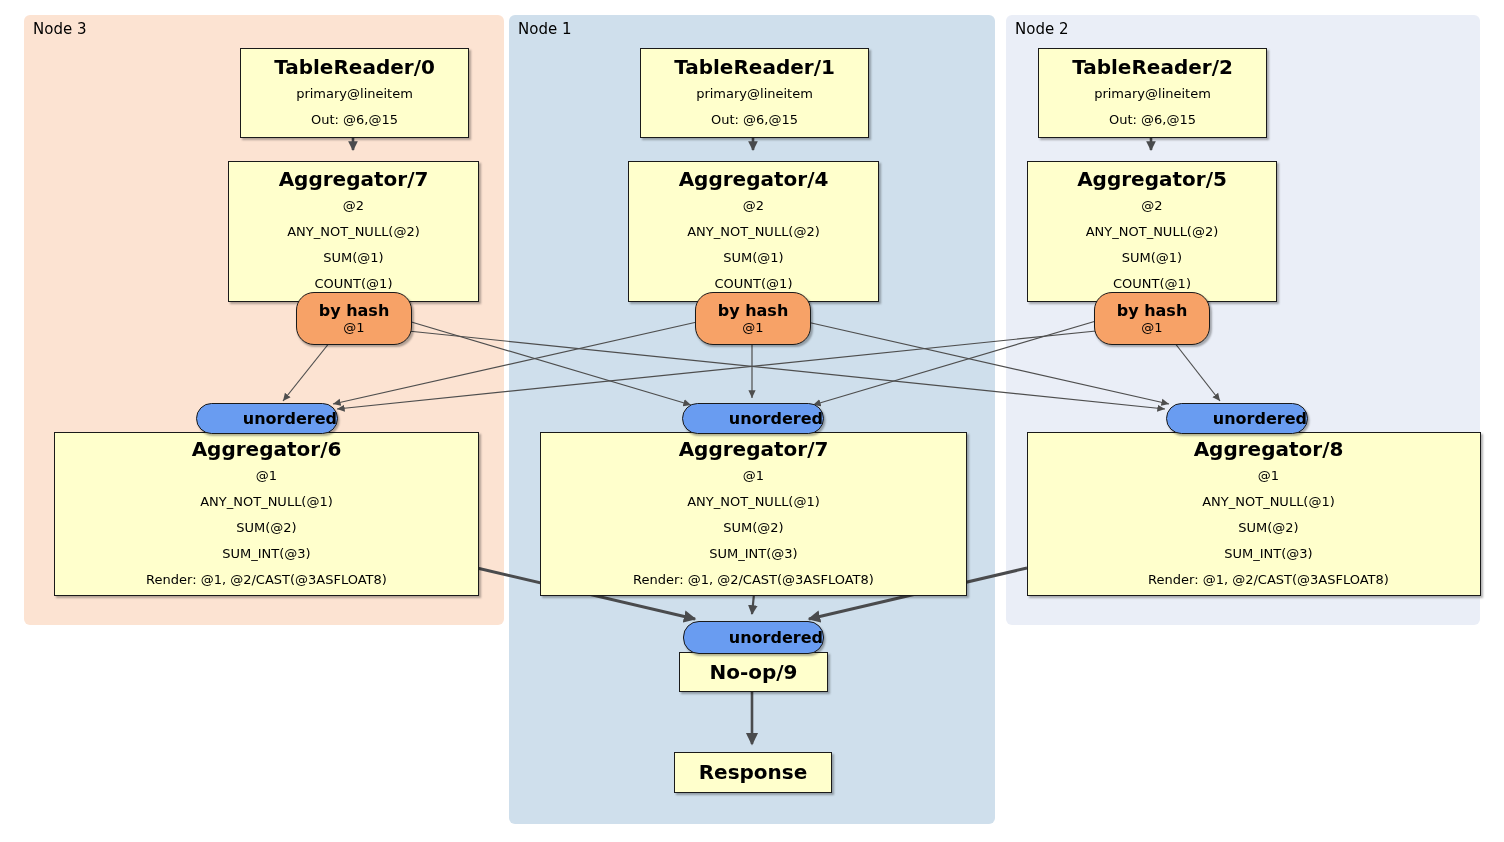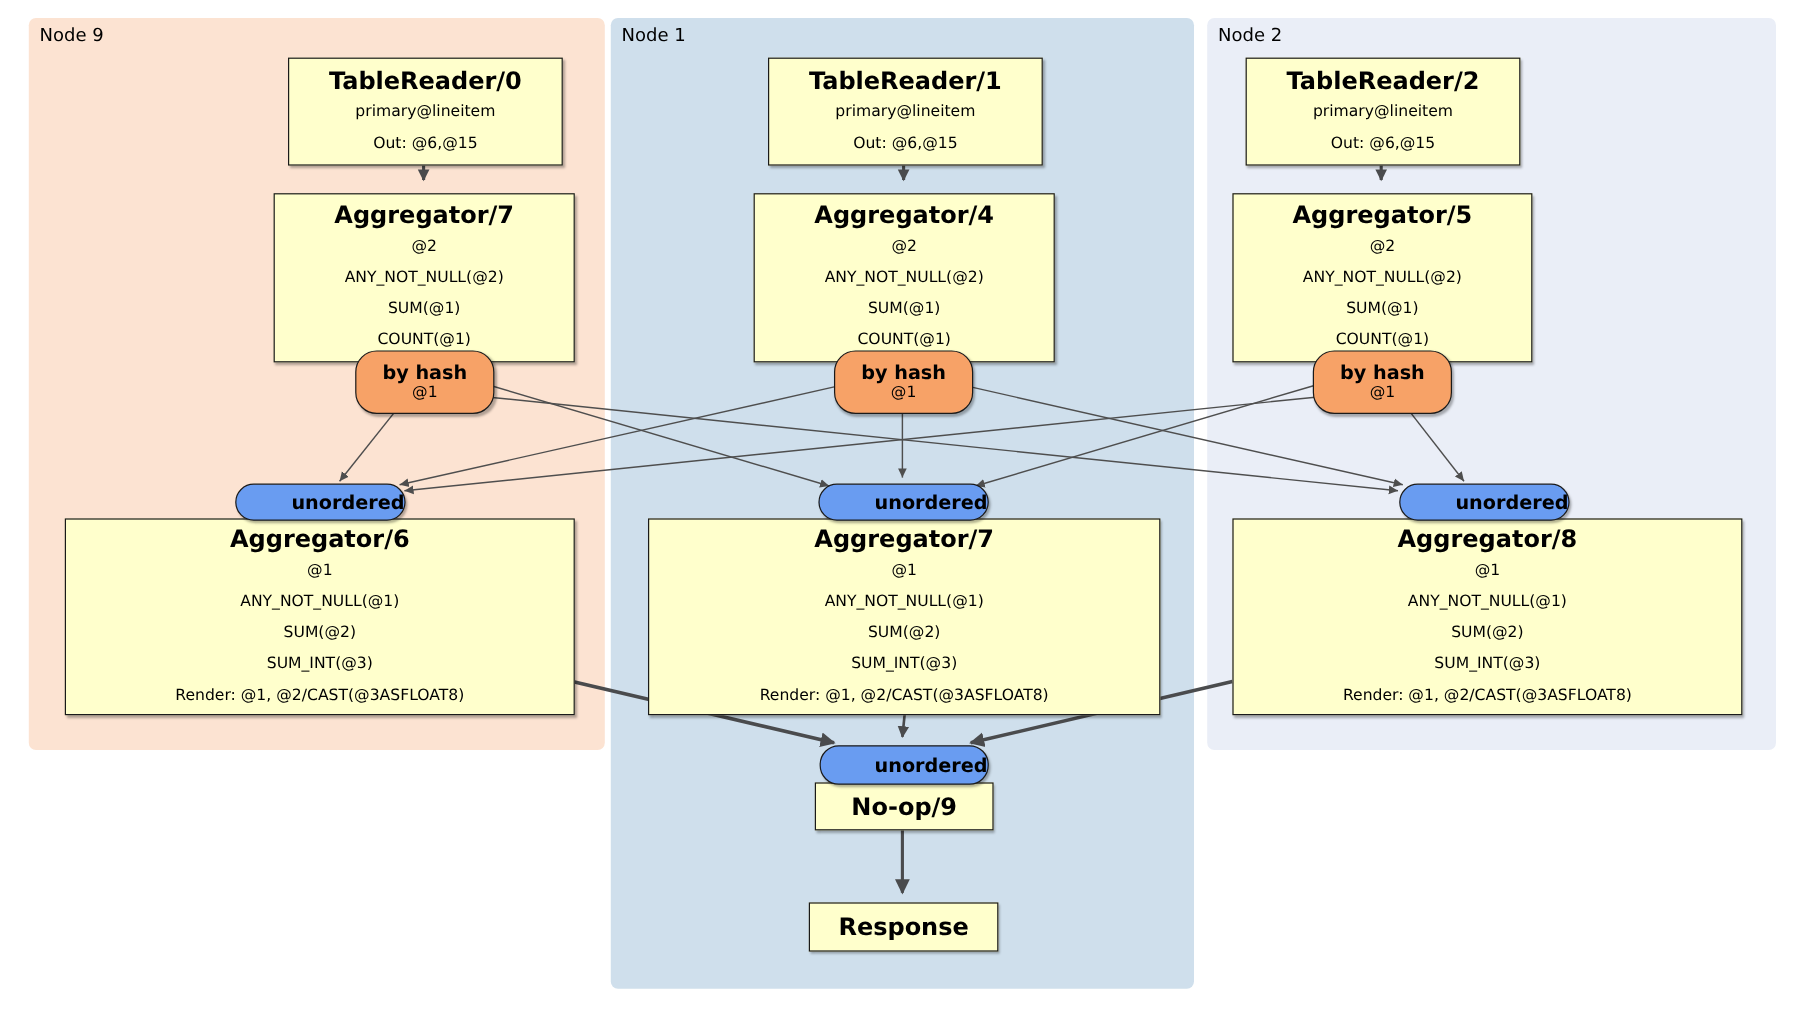--- a/index.html
+++ b/index.html
@@ -29,21 +29,21 @@
   .oval{
     position:absolute;background:#699cf1;border:1.6px solid #1a1a1a;border-radius:16px;
     display:flex;align-items:center;justify-content:flex-end;
     font-weight:bold;font-size:16px;z-index:4;box-shadow:1.5px 2px 2px rgba(0,0,0,.30);
   }
 </style>
 </head>
 <body>
 
 <div class="region" style="left:24px;top:15px;width:480px;height:610px;background:#fce3d2;">
-  <div class="region-label">Node 9</div>
+  <div class="region-label">Node 3</div>
 </div>
 <div class="region" style="left:509px;top:15px;width:486px;height:809px;background:#cfdfec;">
   <div class="region-label">Node 1</div>
 </div>
 <div class="region" style="left:1006px;top:15px;width:474px;height:610px;background:#eaeef7;">
   <div class="region-label">Node 2</div>
 </div>
 
 <svg class="edges" width="1504" height="842">
   <defs>
@@ -154,21 +154,21 @@
   <div class="line">Render: @1, @2/CAST(@3ASFLOAT8)</div>
 </div>
 <div class="box" style="left:540px;top:432px;width:425px;height:162px;">
   <div class="title">Aggregator/7</div>
   <div class="line">@1</div>
   <div class="line">ANY_NOT_NULL(@1)</div>
   <div class="line">SUM(@2)</div>
   <div class="line">SUM_INT(@3)</div>
   <div class="line">Render: @1, @2/CAST(@3ASFLOAT8)</div>
 </div>
-<div class="box" style="left:1027px;top:432px;width:423px;height:162px;">
+<div class="box" style="left:1027px;top:432px;width:423px;height:162px;padding-left:29px;">
   <div class="title">Aggregator/8</div>
   <div class="line">@1</div>
   <div class="line">ANY_NOT_NULL(@1)</div>
   <div class="line">SUM(@2)</div>
   <div class="line">SUM_INT(@3)</div>
   <div class="line">Render: @1, @2/CAST(@3ASFLOAT8)</div>
 </div>
 
 <div class="oval" style="left:683px;top:621px;width:139px;height:31px;">
   <span>unordered</span>

